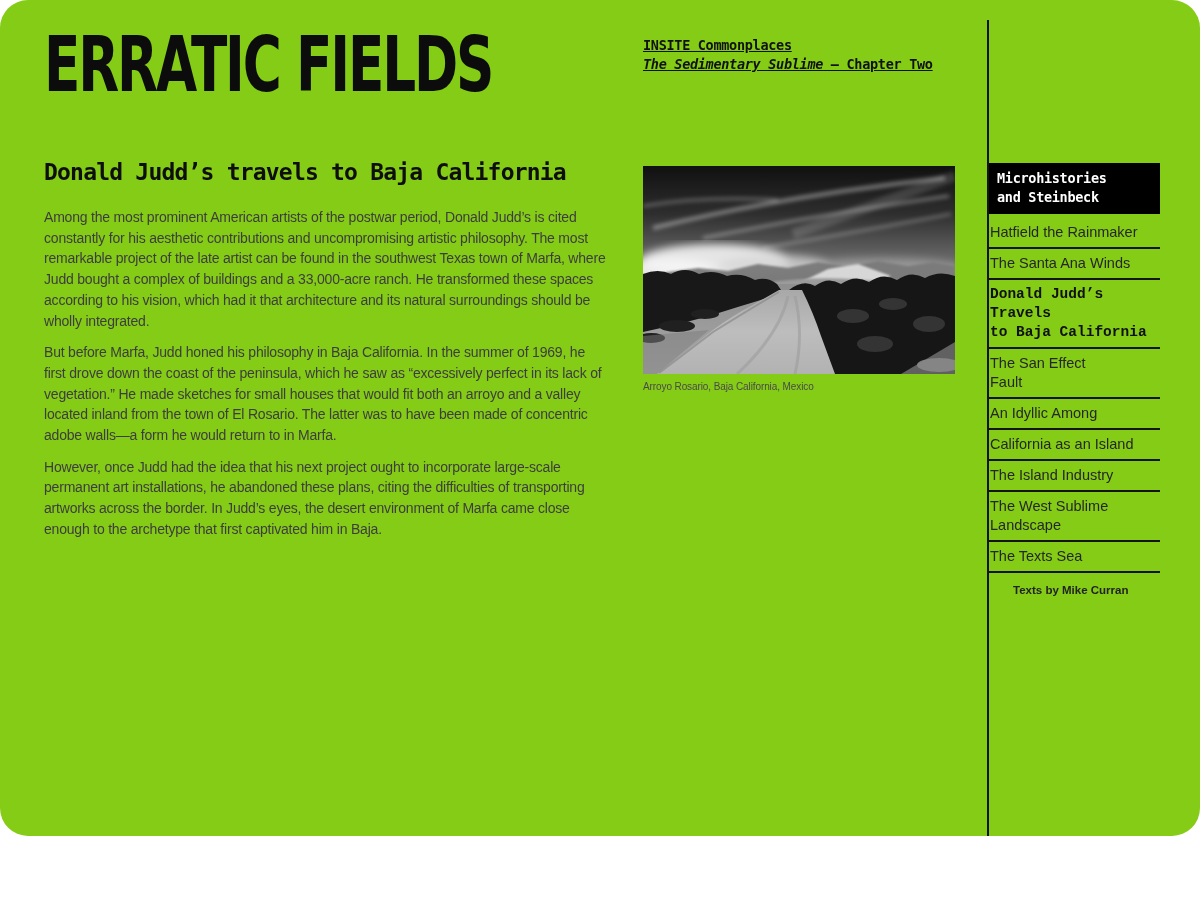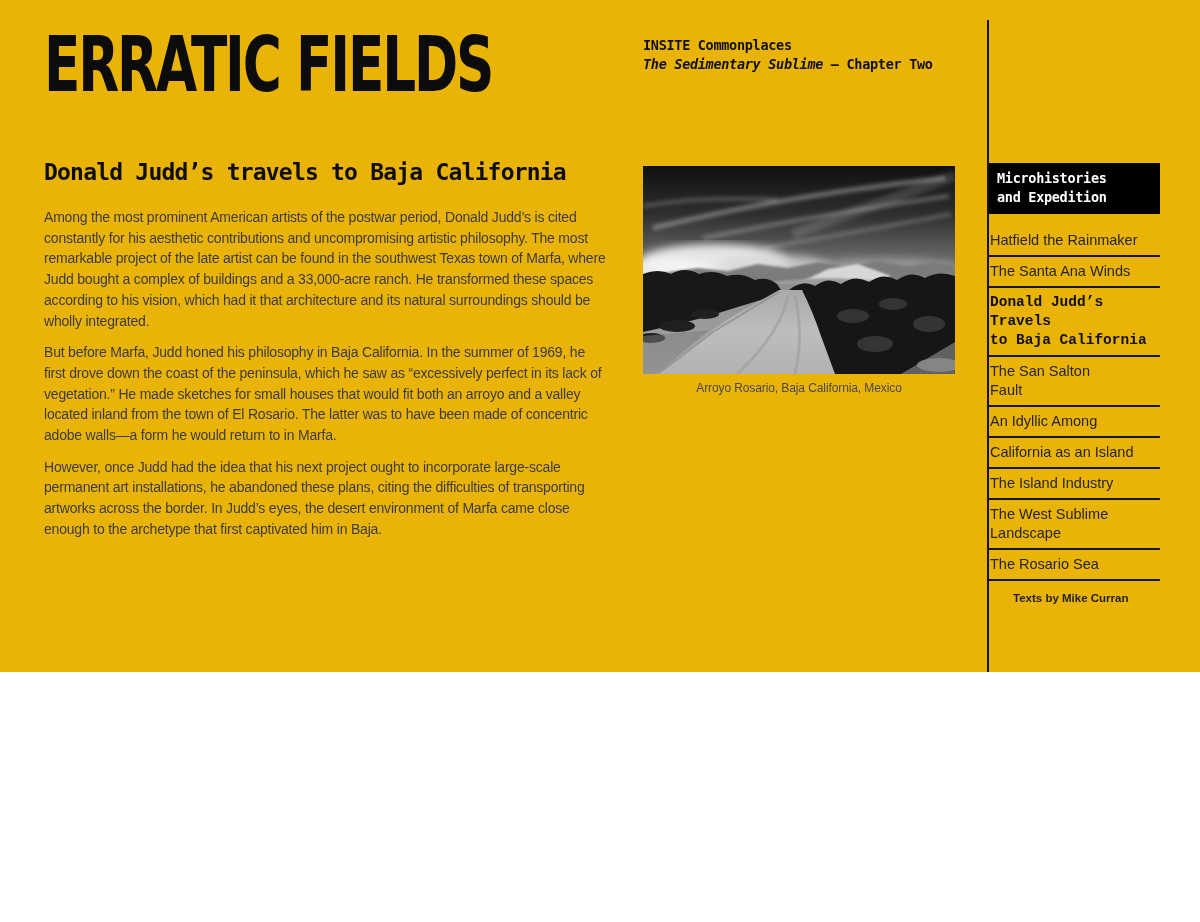--- a/index.html
+++ b/index.html
@@ -1,58 +1,58 @@
 <!DOCTYPE html>
 <html><head>
 <meta charset="utf-8">
 <style>
   html,body { margin:0; padding:0; background:#ffffff; }
   .page {
-    position:relative; width:1200px; height:672px; background:#eab308;
-    font-family:"Liberation Sans", sans-serif; overflow:hidden; color:#1a1a1a;
+    position:relative; width:1200px; height:836px; background:#84cc16;
+    font-family:"Liberation Sans", sans-serif; overflow:hidden; color:#1a1a1a;border-radius:28px;
   }
   
   .logo {
     position:absolute; left:44px; top:30px;
     font-family:"DejaVu Sans", sans-serif; font-weight:bold;
     font-size:74px; line-height:66px; letter-spacing:-3px; white-space:nowrap;
     transform:scaleX(0.72) scaleY(1.04); transform-origin:0 0; color:#0c0c0c;
   }
   
   .masthead {
     position:absolute; left:643px; top:36px;
     font-family:"DejaVu Sans Mono", monospace; font-weight:bold;
-    font-size:13.5px; line-height:19px; color:#111; letter-spacing:-0.3px;
+    font-size:13.5px; line-height:19px; color:#111; letter-spacing:-0.3px;text-decoration:underline;
   }
   .masthead .it { font-style:italic; }
   
   .article { position:absolute; left:44px; top:157px; width:580px; }
   .article h1 {
     margin:0 0 19px 0; font-family:"DejaVu Sans Mono", monospace;
     font-weight:bold; font-size:23px; line-height:31px; letter-spacing:-0.8px; color:#0e0e0e;
     white-space:nowrap;
   }
   .article p {
     margin:0 16px 11px 0; font-size:14px; line-height:20.7px;
     letter-spacing:-0.2px; color:#3d3d3d;
   }
   
   .figure { position:absolute; left:643px; top:166px; width:312px; }
   .figure svg { display:block; }
-  .figure figcaption { margin:7px 0 0 0; font-size:12px; color:#4a4a4a; letter-spacing:-0.1px;text-align:center; }
+  .figure figcaption { margin:7px 0 0 0; font-size:10px; color:#4a4a4a; letter-spacing:-0.1px; }
   
   .vrule { position:absolute; left:987px; top:20px; width:2px; height:880px; background:#141414; }
   
   .sidebar { position:absolute; left:989px; top:163px; width:171px; }
   .sidebar-heading {
     background:#000; color:#fff; font-family:"DejaVu Sans Mono", monospace;
     font-weight:bold; font-size:13.5px; line-height:19px; letter-spacing:-0.3px;
     padding:6px 8px 7px 8px; white-space:pre-line;
   }
-  .sidebar-list { margin-top:12px; }
+  .sidebar-list { margin-top:4px; }
   .sidebar-item {
     font-size:14.5px; line-height:19px; padding:5px 1px 5px 1px;
     border-bottom:2px solid #141414; color:#262626; white-space:pre-line; cursor:pointer;
   }
   .sidebar-item.active { font-weight:bold; color:#101010;font-family:Liberation Mono, monospace; }
   .sidebar-credit { margin-top:11px; font-size:11.5px; font-weight:bold; color:#222;margin-left:24px; }
 </style>
 </head>
 <body>
 
@@ -153,31 +153,31 @@
       <path fill="#7c7c7c" opacity="0.5" d="M0,170 L66,164 L14,208 L0,208 Z"></path>
       <path fill="none" stroke="#8a8a8a" stroke-width="2" opacity="0.7" d="M136,126 Q112,140 70,166 Q44,186 16,207"></path>
     </svg>
     <figcaption>Arroyo Rosario, Baja California, Mexico</figcaption>
   </figure>
 
   <div class="vrule"></div>
 
   <div class="sidebar">
     <div class="sidebar-heading">Microhistories
-and Expedition</div>
+and Steinbeck</div>
     <div class="sidebar-list" id="sidebar-list">
         <div class="sidebar-item">Hatfield the Rainmaker</div>
         <div class="sidebar-item">The Santa Ana Winds</div>
         <div class="sidebar-item active">Donald Judd’s Travels
 to Baja California</div>
-        <div class="sidebar-item">The San Salton
+        <div class="sidebar-item">The San Effect
 Fault</div>
         <div class="sidebar-item">An Idyllic Among</div>
         <div class="sidebar-item">California as an Island</div>
         <div class="sidebar-item">The Island Industry</div>
         <div class="sidebar-item">The West Sublime
 Landscape</div>
-        <div class="sidebar-item">The Rosario Sea</div>
+        <div class="sidebar-item">The Texts Sea</div>
       </div>
     <div class="sidebar-credit">Texts by Mike Curran</div>
   </div>
 
 </div>
 
 </body></html>

